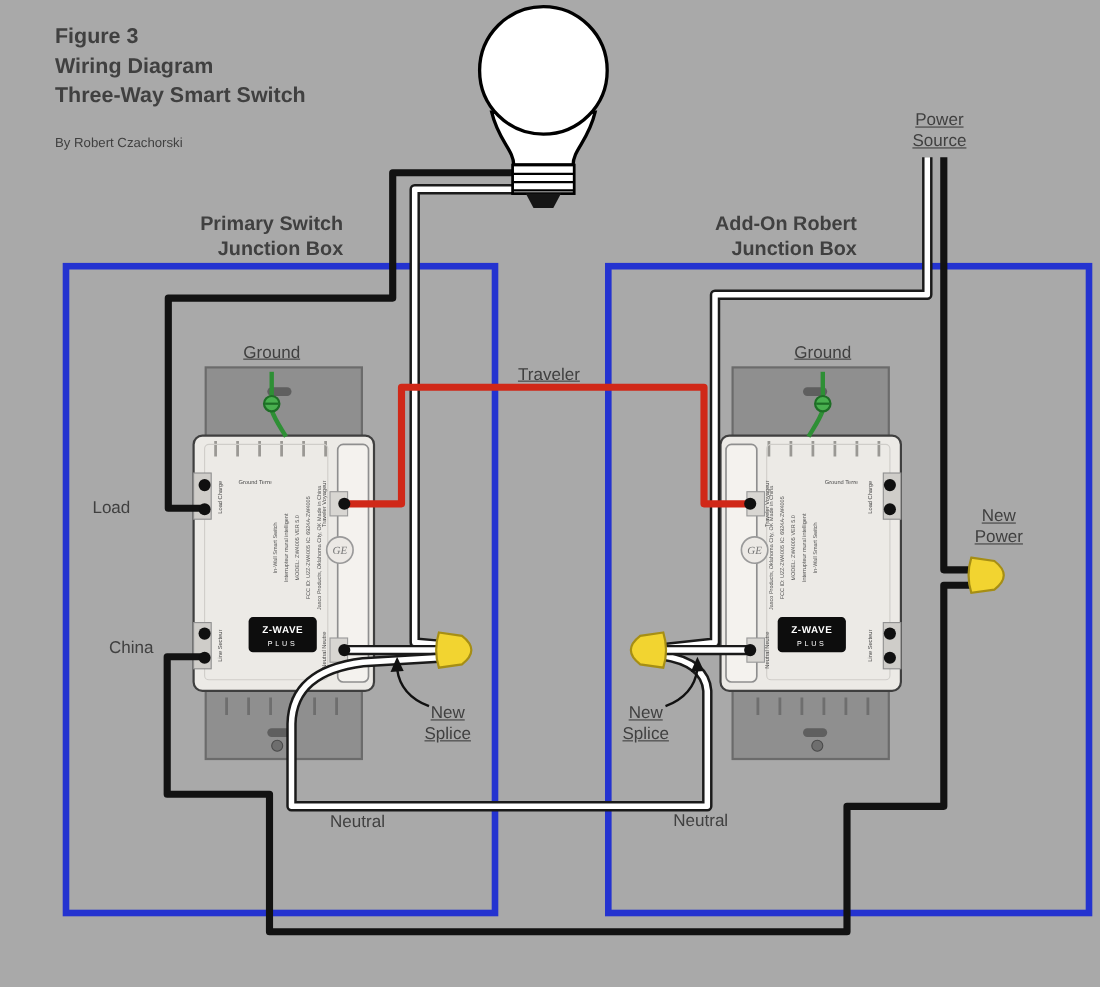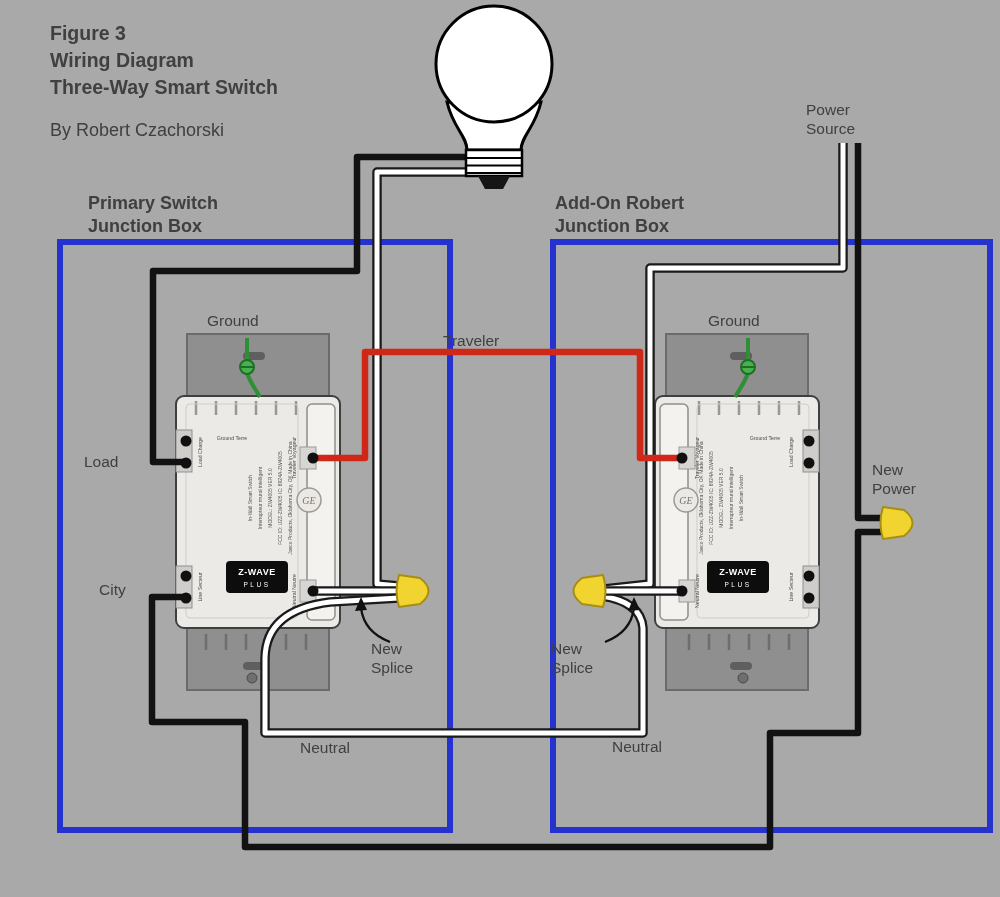--- a/index.html
+++ b/index.html
@@ -1,23 +1,23 @@
 <!DOCTYPE html>
 <html><head>
 <meta charset="utf-8">
 <style>
   html,body{margin:0;padding:0;background:#a9a9a9;}
   #stage{position:relative;width:1000px;height:897px;background:#a9a9a9;overflow:hidden;
          font-family:"Liberation Sans",sans-serif;color:#111;}
   #stage svg{position:absolute;left:0;top:0;}
   .lbl{position:absolute;font-size:15.5px;line-height:19px;color:#404040;white-space:nowrap;}
-  .c{text-align:left;white-space:normal;}
+  .c{text-align:center;white-space:normal;text-decoration:underline;}
   .ttl{font-size:19.5px;line-height:27px;font-weight:bold;}
-  .by{font-size:18px;margin-top:16px;font-weight:normal;}
-  .boxttl{font-size:18px;line-height:23px;font-weight:bold;text-align:left;white-space:normal;}
+  .by{font-size:12px;margin-top:16px;font-weight:normal;}
+  .boxttl{font-size:18px;line-height:23px;font-weight:bold;text-align:right;white-space:normal;}
 </style>
 </head>
 <body>
 
 <div id="stage">
 
 <svg width="1000" height="897" viewBox="0 0 1000 897">
 
   <rect x="60" y="242" width="390" height="588" fill="none" stroke="#2433d0" stroke-width="6"></rect>
   <rect x="553" y="242" width="437" height="588" fill="none" stroke="#2433d0" stroke-width="6"></rect>
@@ -180,23 +180,23 @@
 
 <div class="lbl boxttl" style="left:555px;top:192px;width:224px;">
   <div>Add-On Robert</div>
   <div>Junction Box</div>
 </div>
 
 <div class="lbl c" style="left:207px;top:311px;width:80px;">Ground</div>
 <div class="lbl c" style="left:708px;top:311px;width:80px;">Ground</div>
 
 <div class="lbl" style="left:84px;top:452px;">Load</div>
-<div class="lbl" style="left:99px;top:580px;">City</div>
-
-<div class="lbl c" style="left:443px;top:331px;width:80px;">Traveler</div>
+<div class="lbl" style="left:99px;top:580px;">China</div>
+
+<div class="lbl c" style="left:459px;top:331px;width:80px;">Traveler</div>
 
 <div class="lbl" style="left:300px;top:738px;">Neutral</div>
 <div class="lbl" style="left:612px;top:737px;">Neutral</div>
 
 <div class="lbl c" style="left:371px;top:639px;width:72px;">
   <div>New</div>
   <div>Splice</div>
 </div>
 
 <div class="lbl c" style="left:551px;top:639px;width:72px;">

